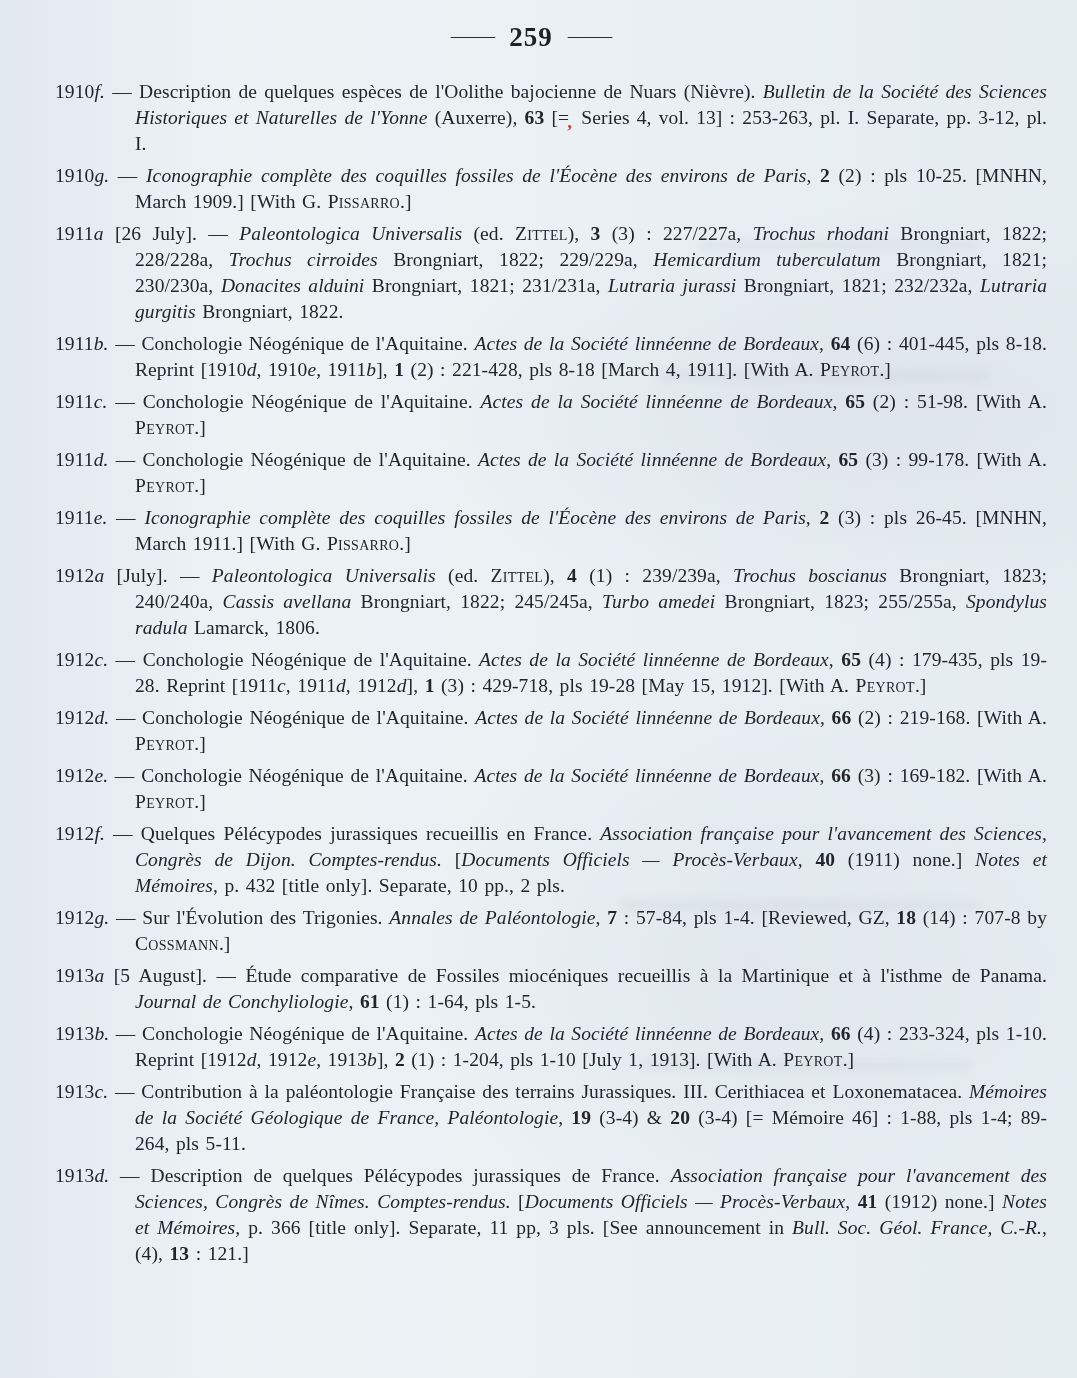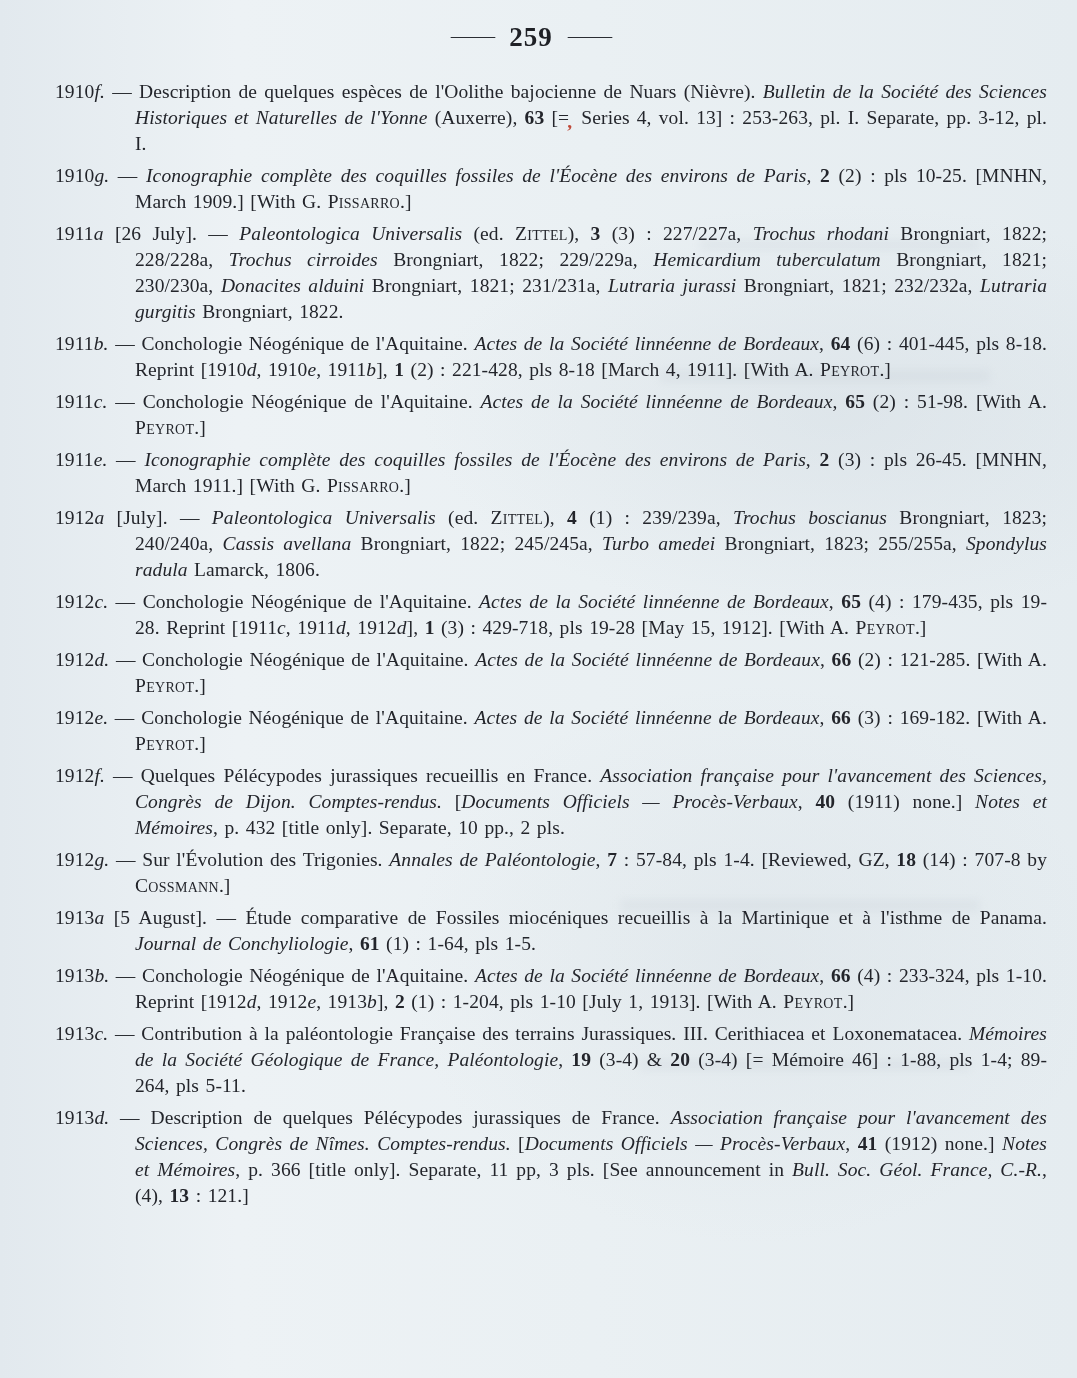--- a/index.html
+++ b/index.html
@@ -95,24 +95,25 @@
     <span class="dash">—</span>
     <span class="page-number">259</span>
     <span class="dash">—</span>
   </div>
   <div class="entries" id="entries">
       <p class="entry"><span class="seg">1910</span><span class="seg-i">f.</span><span class="seg"> — Description de quelques espèces de l'Oolithe bajocienne de Nuars (Nièvre). </span><span class="seg-i">Bulletin de la Société des Sciences Historiques et Naturelles de l'Yonne</span><span class="seg"> (Auxerre), </span><span class="seg-b">63</span><span class="seg"> [=</span><span class="seg-red">,</span><span class="seg"> Series 4, vol. 13] : 253-263, pl. I. Separate, pp. 3-12, pl. I.</span></p>
       <p class="entry"><span class="seg">1910</span><span class="seg-i">g.</span><span class="seg"> — </span><span class="seg-i">Iconographie complète des coquilles fossiles de l'Éocène des environs de Paris</span><span class="seg">, </span><span class="seg-b">2</span><span class="seg"> (2) : pls 10-25. [MNHN, March 1909.] [With G. </span><span class="seg-sc">Pissarro</span><span class="seg">.]</span></p>
       <p class="entry"><span class="seg">1911</span><span class="seg-i">a</span><span class="seg"> [26 July]. — </span><span class="seg-i">Paleontologica Universalis</span><span class="seg"> (ed. </span><span class="seg-sc">Zittel</span><span class="seg">), </span><span class="seg-b">3</span><span class="seg"> (3) : 227/227a, </span><span class="seg-i">Trochus rhodani</span><span class="seg"> Brongniart, 1822; 228/228a, </span><span class="seg-i">Trochus cirroides</span><span class="seg"> Brongniart, 1822; 229/229a, </span><span class="seg-i">Hemicardium tuberculatum</span><span class="seg"> Brongniart, 1821; 230/230a, </span><span class="seg-i">Donacites alduini</span><span class="seg"> Brongniart, 1821; 231/231a, </span><span class="seg-i">Lutraria jurassi</span><span class="seg"> Brongniart, 1821; 232/232a, </span><span class="seg-i">Lutraria gurgitis</span><span class="seg"> Brongniart, 1822.</span></p>
       <p class="entry"><span class="seg">1911</span><span class="seg-i">b.</span><span class="seg"> — Conchologie Néogénique de l'Aquitaine. </span><span class="seg-i">Actes de la Société linnéenne de Bordeaux</span><span class="seg">, </span><span class="seg-b">64</span><span class="seg"> (6) : 401-445, pls 8-18. Reprint [1910</span><span class="seg-i">d</span><span class="seg">, 1910</span><span class="seg-i">e</span><span class="seg">, 1911</span><span class="seg-i">b</span><span class="seg">], </span><span class="seg-b">1</span><span class="seg"> (2) : 221-428, pls 8-18 [March 4, 1911]. [With A. </span><span class="seg-sc">Peyrot</span><span class="seg">.]</span></p>
       <p class="entry"><span class="seg">1911</span><span class="seg-i">c.</span><span class="seg"> — Conchologie Néogénique de l'Aquitaine. </span><span class="seg-i">Actes de la Société linnéenne de Bordeaux</span><span class="seg">, </span><span class="seg-b">65</span><span class="seg"> (2) : 51-98. [With A. </span><span class="seg-sc">Peyrot</span><span class="seg">.]</span></p>
+      <p class="entry"><span class="seg">1911</span><span class="seg-i">d.</span><span class="seg"> — Conchologie Néogénique de l'Aquitaine. </span><span class="seg-i">Actes de la Société linnéenne de Bordeaux</span><span class="seg">, </span><span class="seg-b">65</span><span class="seg"> (3) : 99-178. [With A. </span><span class="seg-sc">Peyrot</span><span class="seg">.]</span></p>
       <p class="entry"><span class="seg">1911</span><span class="seg-i">e.</span><span class="seg"> — </span><span class="seg-i">Iconographie complète des coquilles fossiles de l'Éocène des environs de Paris</span><span class="seg">, </span><span class="seg-b">2</span><span class="seg"> (3) : pls 26-45. [MNHN, March 1911.] [With G. </span><span class="seg-sc">Pissarro</span><span class="seg">.]</span></p>
       <p class="entry"><span class="seg">1912</span><span class="seg-i">a</span><span class="seg"> [July]. — </span><span class="seg-i">Paleontologica Universalis</span><span class="seg"> (ed. </span><span class="seg-sc">Zittel</span><span class="seg">), </span><span class="seg-b">4</span><span class="seg"> (1) : 239/239a, </span><span class="seg-i">Trochus boscianus</span><span class="seg"> Brongniart, 1823; 240/240a, </span><span class="seg-i">Cassis avellana</span><span class="seg"> Brongniart, 1822; 245/245a, </span><span class="seg-i">Turbo amedei</span><span class="seg"> Brongniart, 1823; 255/255a, </span><span class="seg-i">Spondylus radula</span><span class="seg"> Lamarck, 1806.</span></p>
       <p class="entry"><span class="seg">1912</span><span class="seg-i">c.</span><span class="seg"> — Conchologie Néogénique de l'Aquitaine. </span><span class="seg-i">Actes de la Société linnéenne de Bordeaux</span><span class="seg">, </span><span class="seg-b">65</span><span class="seg"> (4) : 179-435, pls 19-28. Reprint [1911</span><span class="seg-i">c</span><span class="seg">, 1911</span><span class="seg-i">d</span><span class="seg">, 1912</span><span class="seg-i">d</span><span class="seg">], </span><span class="seg-b">1</span><span class="seg"> (3) : 429-718, pls 19-28 [May 15, 1912]. [With A. </span><span class="seg-sc">Peyrot</span><span class="seg">.]</span></p>
-      <p class="entry"><span class="seg">1912</span><span class="seg-i">d.</span><span class="seg"> — Conchologie Néogénique de l'Aquitaine. </span><span class="seg-i">Actes de la Société linnéenne de Bordeaux</span><span class="seg">, </span><span class="seg-b">66</span><span class="seg"> (2) : 121-285. [With A. </span><span class="seg-sc">Peyrot</span><span class="seg">.]</span></p>
+      <p class="entry"><span class="seg">1912</span><span class="seg-i">d.</span><span class="seg"> — Conchologie Néogénique de l'Aquitaine. </span><span class="seg-i">Actes de la Société linnéenne de Bordeaux</span><span class="seg">, </span><span class="seg-b">66</span><span class="seg"> (2) : 219-168. [With A. </span><span class="seg-sc">Peyrot</span><span class="seg">.]</span></p>
       <p class="entry"><span class="seg">1912</span><span class="seg-i">e.</span><span class="seg"> — Conchologie Néogénique de l'Aquitaine. </span><span class="seg-i">Actes de la Société linnéenne de Bordeaux</span><span class="seg">, </span><span class="seg-b">66</span><span class="seg"> (3) : 169-182. [With A. </span><span class="seg-sc">Peyrot</span><span class="seg">.]</span></p>
       <p class="entry"><span class="seg">1912</span><span class="seg-i">f.</span><span class="seg"> — Quelques Pélécypodes jurassiques recueillis en France. </span><span class="seg-i">Association française pour l'avancement des Sciences, Congrès de Dijon. Comptes-rendus.</span><span class="seg"> [</span><span class="seg-i">Documents Officiels — Procès-Verbaux</span><span class="seg">, </span><span class="seg-b">40</span><span class="seg"> (1911) none.] </span><span class="seg-i">Notes et Mémoires</span><span class="seg">, p. 432 [title only]. Separate, 10 pp., 2 pls.</span></p>
       <p class="entry"><span class="seg">1912</span><span class="seg-i">g.</span><span class="seg"> — Sur l'Évolution des Trigonies. </span><span class="seg-i">Annales de Paléontologie</span><span class="seg">, </span><span class="seg-b">7</span><span class="seg"> : 57-84, pls 1-4. [Reviewed, GZ, </span><span class="seg-b">18</span><span class="seg"> (14) : 707-8 by </span><span class="seg-sc">Cossmann</span><span class="seg">.]</span></p>
       <p class="entry"><span class="seg">1913</span><span class="seg-i">a</span><span class="seg"> [5 August]. — Étude comparative de Fossiles miocéniques recueillis à la Martinique et à l'isthme de Panama. </span><span class="seg-i">Journal de Conchyliologie</span><span class="seg">, </span><span class="seg-b">61</span><span class="seg"> (1) : 1-64, pls 1-5.</span></p>
       <p class="entry"><span class="seg">1913</span><span class="seg-i">b.</span><span class="seg"> — Conchologie Néogénique de l'Aquitaine. </span><span class="seg-i">Actes de la Société linnéenne de Bordeaux</span><span class="seg">, </span><span class="seg-b">66</span><span class="seg"> (4) : 233-324, pls 1-10. Reprint [1912</span><span class="seg-i">d</span><span class="seg">, 1912</span><span class="seg-i">e</span><span class="seg">, 1913</span><span class="seg-i">b</span><span class="seg">], </span><span class="seg-b">2</span><span class="seg"> (1) : 1-204, pls 1-10 [July 1, 1913]. [With A. </span><span class="seg-sc">Peyrot</span><span class="seg">.]</span></p>
       <p class="entry"><span class="seg">1913</span><span class="seg-i">c.</span><span class="seg"> — Contribution à la paléontologie Française des terrains Jurassiques. III. Cerithiacea et Loxonematacea. </span><span class="seg-i">Mémoires de la Société Géologique de France, Paléontologie</span><span class="seg">, </span><span class="seg-b">19</span><span class="seg"> (3-4) &amp; </span><span class="seg-b">20</span><span class="seg"> (3-4) [= Mémoire 46] : 1-88, pls 1-4; 89-264, pls 5-11.</span></p>
       <p class="entry"><span class="seg">1913</span><span class="seg-i">d.</span><span class="seg"> — Description de quelques Pélécypodes jurassiques de France. </span><span class="seg-i">Association française pour l'avancement des Sciences, Congrès de Nîmes. Comptes-rendus.</span><span class="seg"> [</span><span class="seg-i">Documents Officiels — Procès-Verbaux</span><span class="seg">, </span><span class="seg-b">41</span><span class="seg"> (1912) none.] </span><span class="seg-i">Notes et Mémoires</span><span class="seg">, p. 366 [title only]. Separate, 11 pp, 3 pls. [See announcement in </span><span class="seg-i">Bull. Soc. Géol. France, C.-R.</span><span class="seg">, (4), </span><span class="seg-b">13</span><span class="seg"> : 121.]</span></p>
     </div>
 </div>
 

